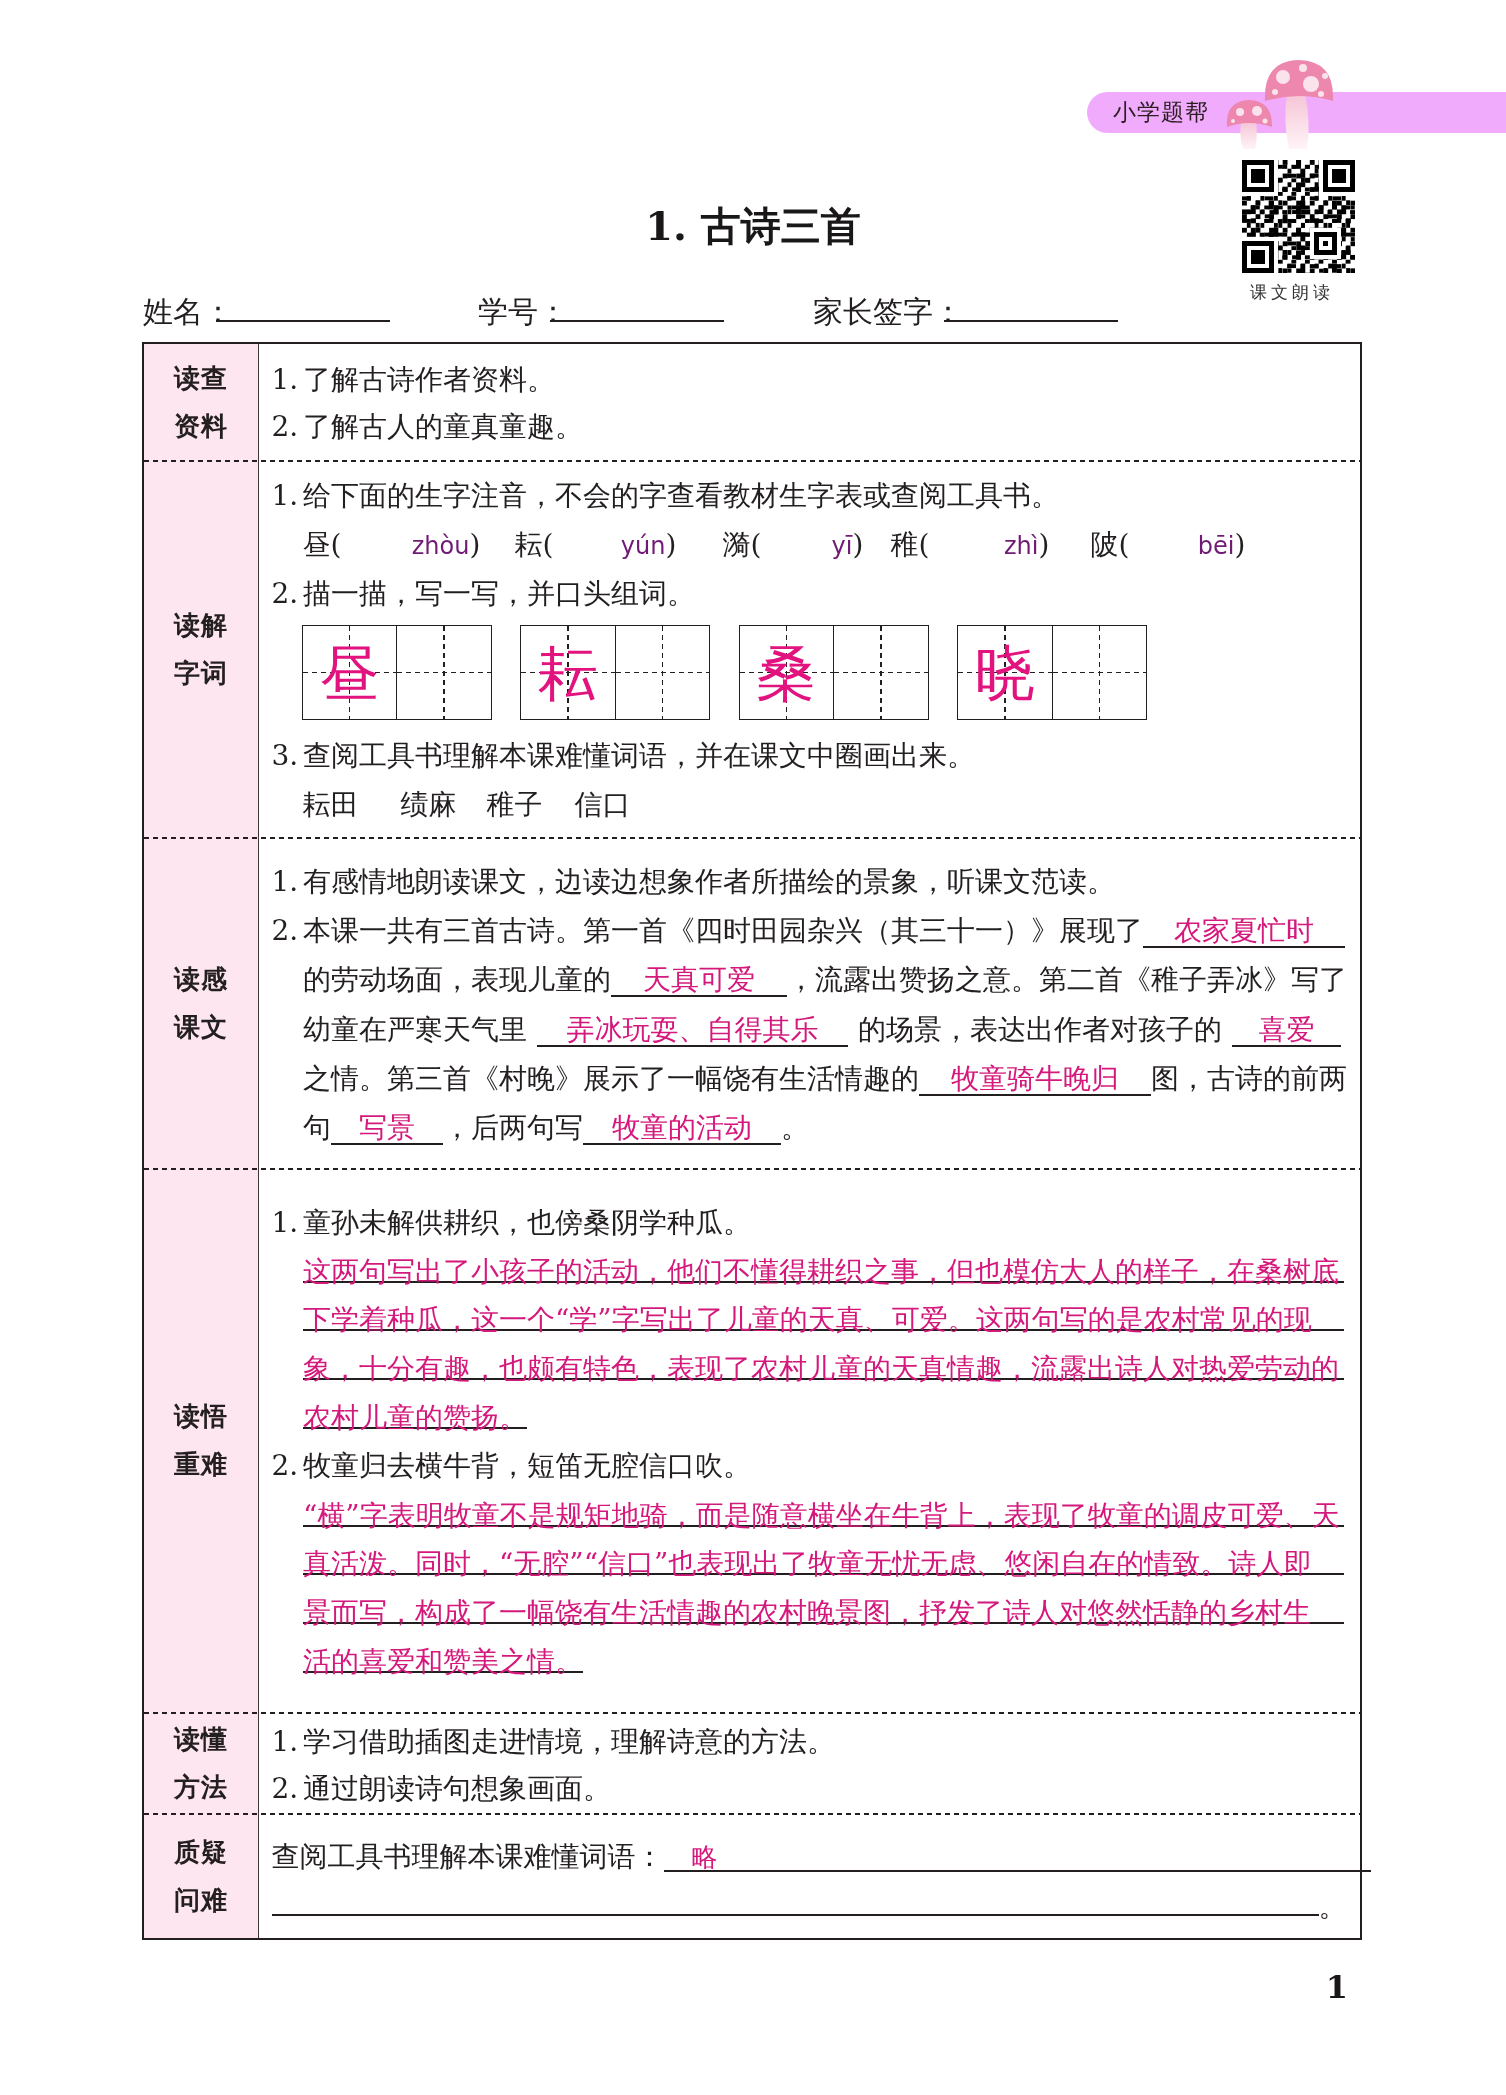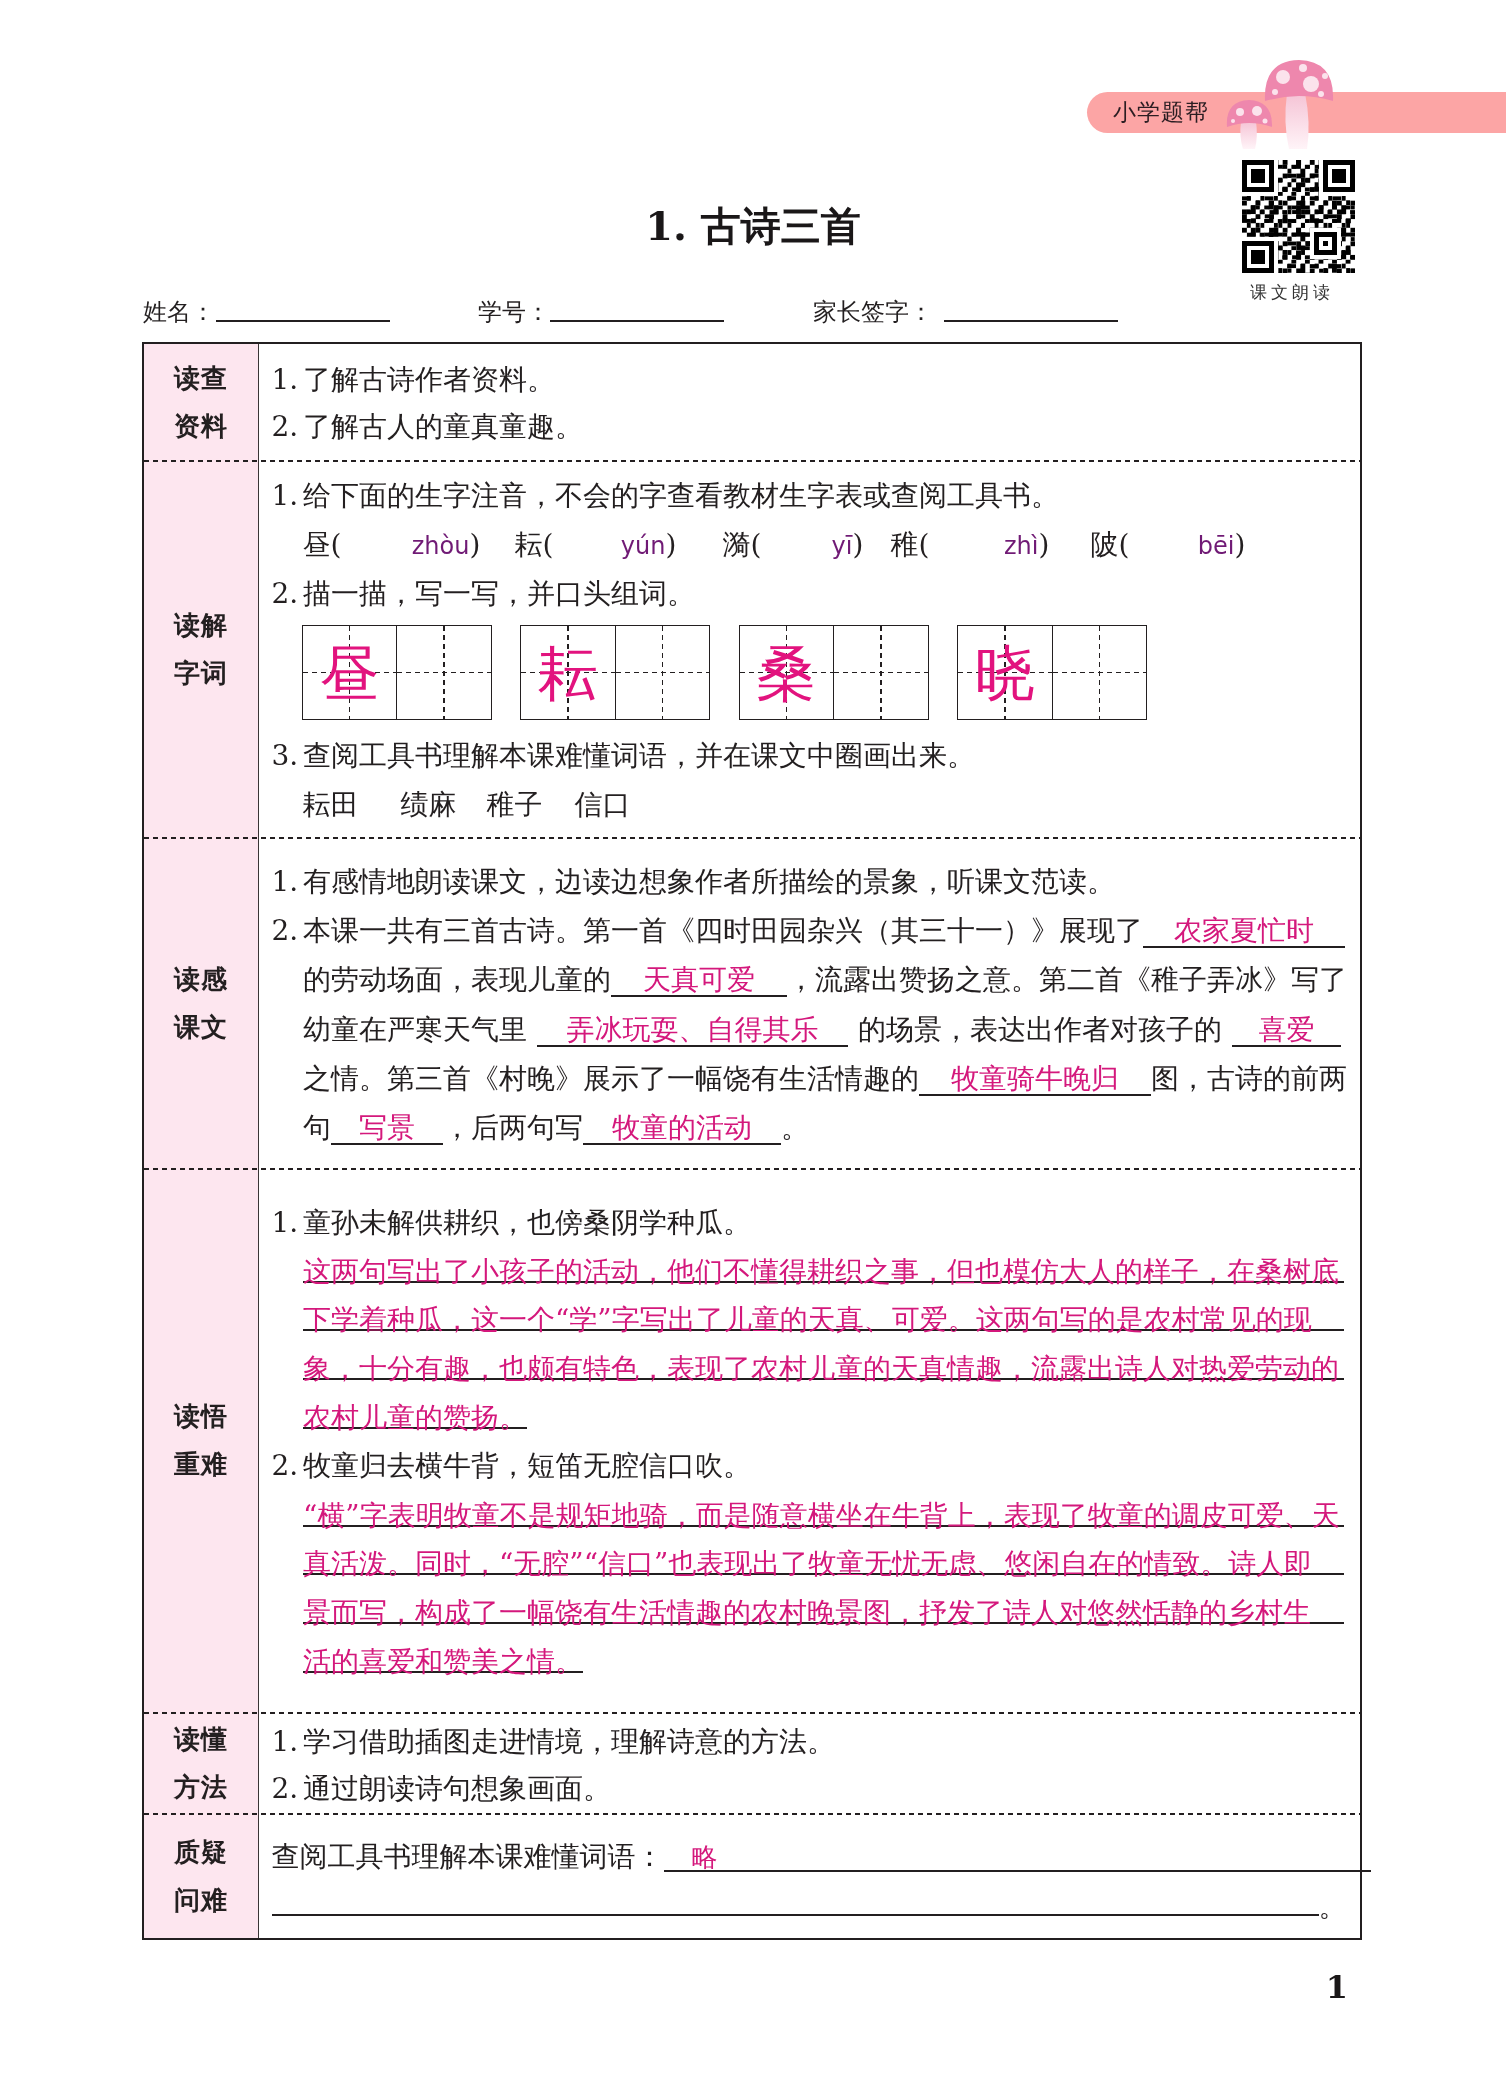--- a/index.html
+++ b/index.html
@@ -5,39 +5,39 @@
     * { box-sizing: border-box; margin: 0; padding: 0; }
     html, body { background: #ffffff; }
     body {
       width: 1506px; height: 2095px; position: relative; overflow: hidden;
       font-family: "DejaVu Serif", "Liberation Serif", serif;
       color: #231f20;
     }
     
     .banner {
       position: absolute; left: 1087px; top: 92px; width: 419px; height: 41px;
-      background: #fca5a5; border-radius: 21px 0 0 21px;
+      background: #f0abfc; border-radius: 21px 0 0 21px;
     }
     .banner-text {
       position: absolute; left: 26px; top: 0; line-height: 41px;
       font-family: "DejaVu Sans", "Liberation Sans", sans-serif;
       font-size: 23px; letter-spacing: 1px; color: #2b1d22;
     }
     .mush { position: absolute; left: 1215px; top: 55px; width: 130px; height: 95px; }
     .qr { position: absolute; left: 1242px; top: 160px; width: 113px; height: 113px; }
     .qr-label {
       position: absolute; left: 1250px; top: 281px; width: 100px; 
       font-size: 17px; line-height: 22px; letter-spacing: 4px; color: #333;
     }
     
     .title {
       position: absolute; left: 0; top: 204px; width: 1506px; text-align: center;
       font-size: 40px; line-height: 44px; font-weight: bold; color: #1a1718;
     }
-    .fl { position: absolute; top: 297px; font-size: 24px; line-height: 30px; white-space: nowrap; }
+    .fl { position: absolute; top: 297px; font-size: 30px; line-height: 30px; white-space: nowrap; }
     .fu { position: absolute; top: 320px; width: 174px; height: 2px; background: #231f20; }
     
     .tbl {
       position: absolute; left: 142px; top: 342px; width: 1220px; height: 1598px;
       border: 2px solid #231f20; display: flex; flex-direction: column;
     }
     .row { position: relative; display: flex; flex: none; }
     .row.sep::before {
       content: ""; position: absolute; left: 0; right: 0; top: 0; height: 2px; z-index: 3;
       background: repeating-linear-gradient(90deg, #231f20 0 5px, transparent 5px 9px);

